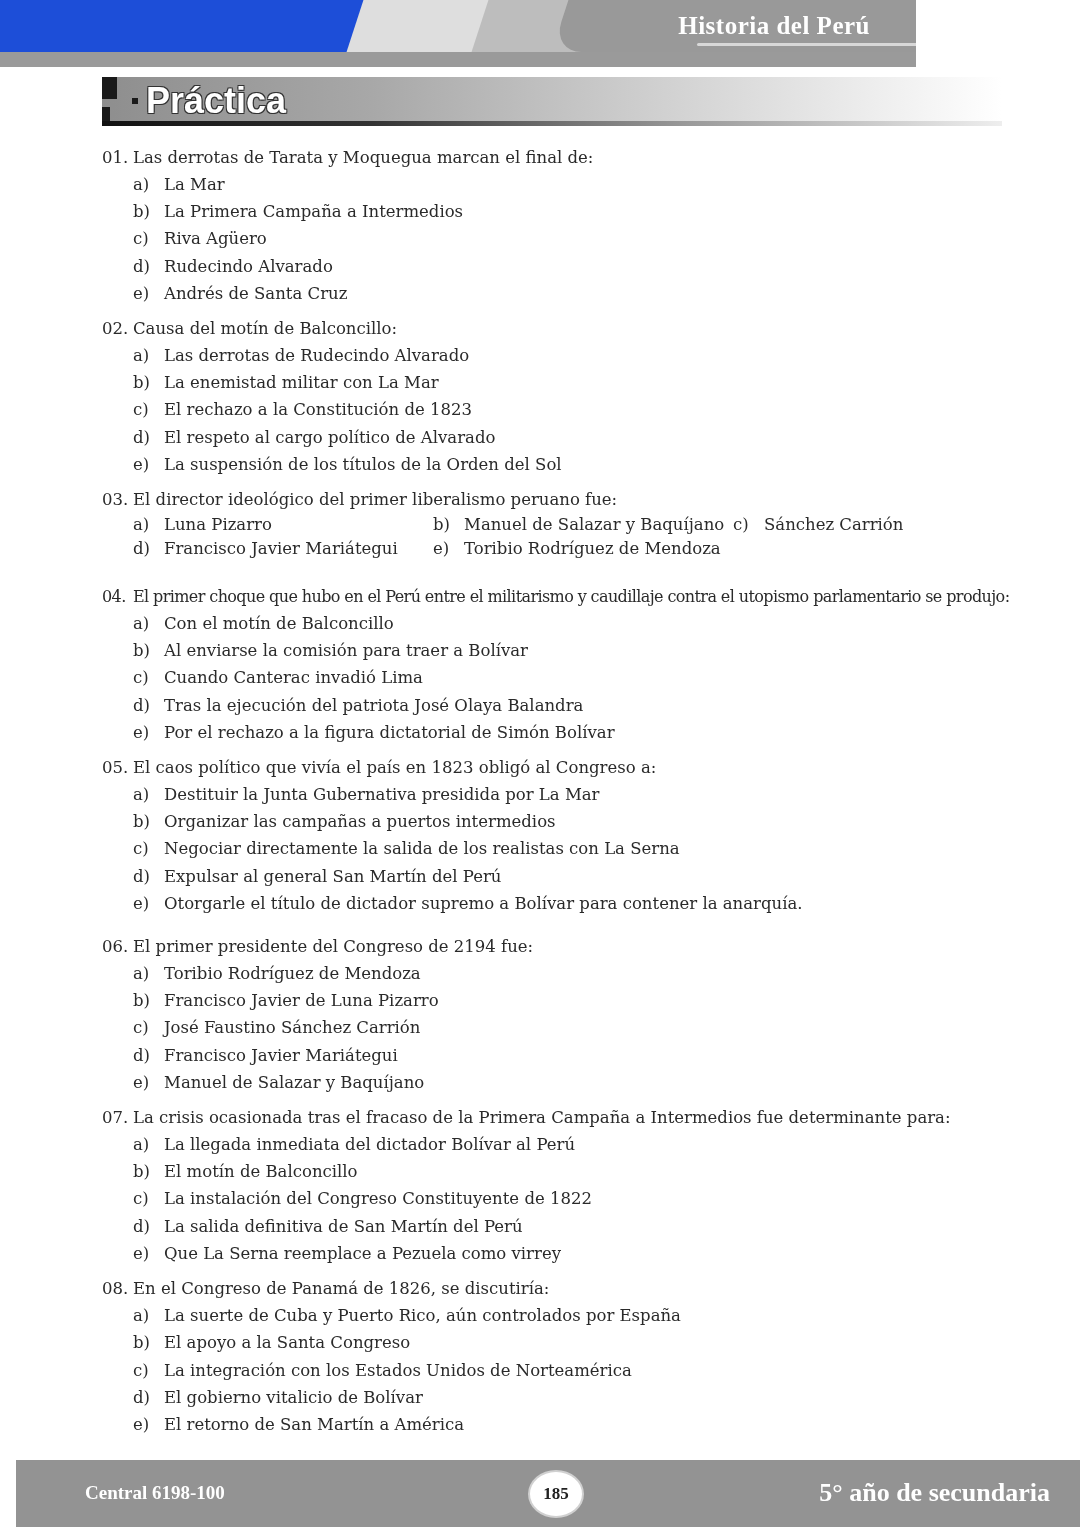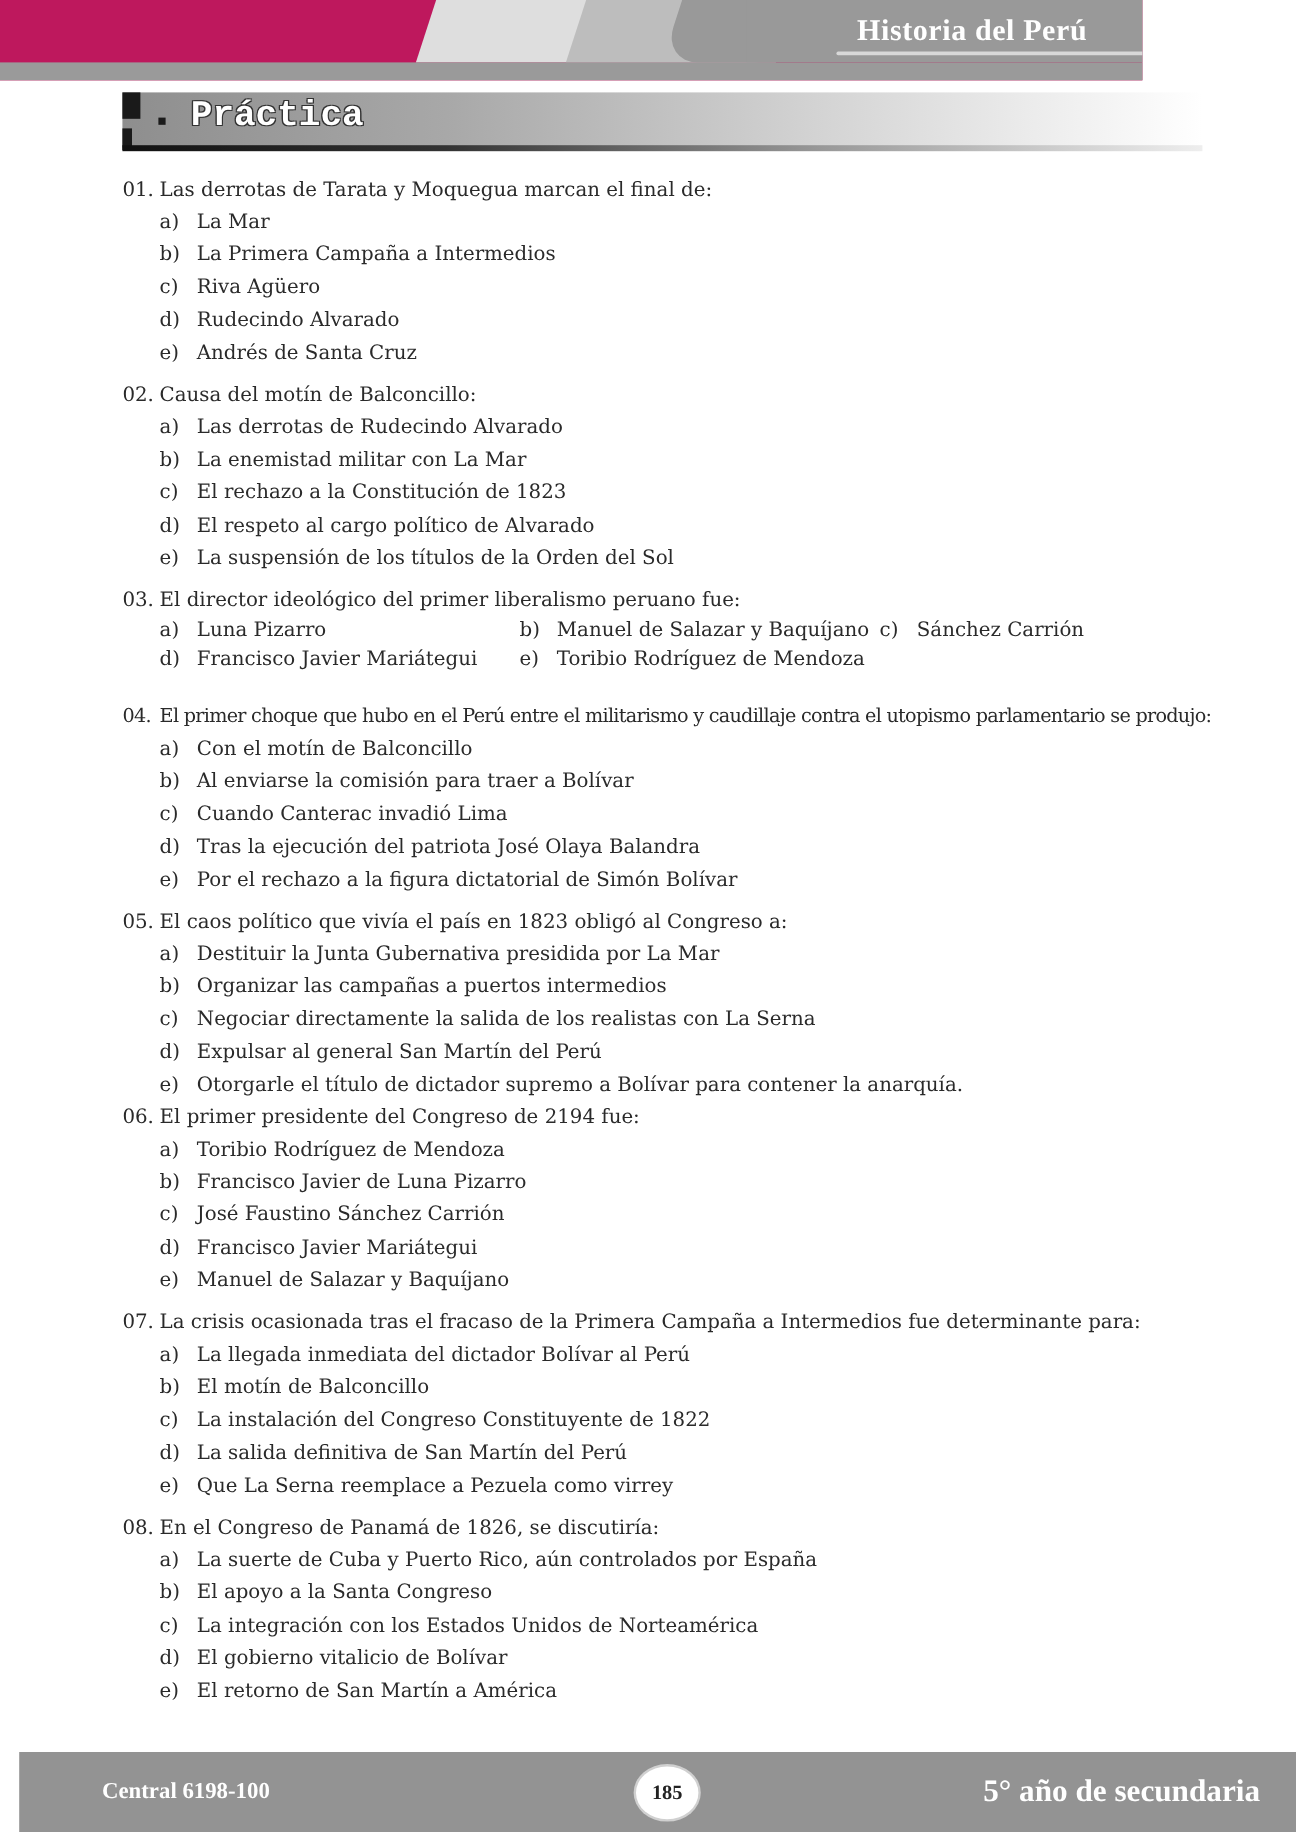--- a/index.html
+++ b/index.html
@@ -1,39 +1,39 @@
 <!DOCTYPE html>
 <html><head>
 <meta charset="utf-8">
 <style>
   html, body { margin:0; padding:0; }
   body { width:1080px; height:1527px; position:relative; background:#ffffff; overflow:hidden;
          font-family:"DejaVu Serif", serif; color:#2a2a2a; }
-  .header { position:absolute; left:0; top:0; width:916px; height:67px; background:#be185d; overflow:hidden;padding-left:36px; }
+  .header { position:absolute; left:0; top:0; width:916px; height:67px; background:#1d4ed8; overflow:hidden; }
   .header .band { position:absolute; left:0; top:52px; width:1080px; height:15px; background:#9a9a9a; }
   .header .shape1 { position:absolute; left:355px; top:0; width:300px; height:52px; background:#dedede;
                     transform:skewX(-18deg); }
   .header .shape2 { position:absolute; left:480px; top:0; width:180px; height:52px; background:#bdbdbd;
                     transform:skewX(-18deg); border-bottom-right-radius:22px; }
   .header .shape3 { position:absolute; left:622px; top:0; width:480px; height:52px; background:#999999; }
   .header .shape4 { position:absolute; left:560px; top:0; width:90px; height:52px; background:#999999;
                     transform:skewX(-18deg); border-bottom-left-radius:30px; }
   .header-title { position:absolute; right:46px; top:12px; font-family:"Liberation Serif", serif; font-weight:bold;
                   font-size:25px; color:#ffffff; letter-spacing:0.5px; }
   .header-line { position:absolute; left:697px; top:43px; width:383px; height:3px; background:#d8d8d8; border-radius:2px; }
 
   .section-bar { position:absolute; left:102px; top:77px; width:900px; height:46px;
                  background:linear-gradient(to right, #8e8e8e 0%, #a8a8a8 30%, #d4d4d4 65%, #ffffff 100%); }
   .section-bar .underline { position:absolute; left:0; top:44px; width:900px; height:5px;
                  background:linear-gradient(to right, #111 0%, #333 30%, #999 65%, #eee 100%); }
   .section-bar .block-top { position:absolute; left:0; top:0; width:15px; height:22px; background:#1a1a1a; }
   .section-bar .block-bot { position:absolute; left:0; top:30px; width:8px; height:18px; background:#1a1a1a; }
   .section-bar .dot { position:absolute; left:30px; top:21px; width:6px; height:6px; background:#1a1a1a; }
-  .section-title { position:absolute; left:57px; top:3px; font-family:Liberation Mono, monospace; font-weight:bold;
-                   font-size:30px; color:#ffffff;
+  .section-title { position:absolute; left:44px; top:3px; font-family:Liberation Sans, sans-serif; font-weight:bold;
+                   font-size:36px; color:#ffffff;
                    text-shadow: -1px -1px 0 #333, 1px -1px 0 #333, -1px 1px 0 #333, 1px 1px 0 #333; }
 
   .content { position:absolute; left:102px; top:144px; width:920px; }
   .question { margin-bottom:8px; }
   .q-text { font-size:16.5px; line-height:27px; white-space:nowrap; }
   .q-num { display:inline-block; width:31px; }
   .options { margin-left:31px; }
   .opt { font-size:16.5px; line-height:27.2px; white-space:nowrap; }
   .opt .letter { display:inline-block; width:31px; }
   .grid-opts { margin-left:31px; display:grid; grid-template-columns:300px 300px 300px; }
@@ -110,21 +110,21 @@
     <div class="q-text"><span class="q-num">04.</span><span>El primer choque que hubo en el Perú entre el militarismo y caudillaje contra el utopismo parlamentario se produjo:</span></div>
     <div class="options">
       <div class="opt"><span class="letter">a)</span><span>Con el motín de Balconcillo</span></div>
       <div class="opt"><span class="letter">b)</span><span>Al enviarse la comisión para traer a Bolívar</span></div>
       <div class="opt"><span class="letter">c)</span><span>Cuando Canterac invadió Lima</span></div>
       <div class="opt"><span class="letter">d)</span><span>Tras la ejecución del patriota José Olaya Balandra</span></div>
       <div class="opt"><span class="letter">e)</span><span>Por el rechazo a la figura dictatorial de Simón Bolívar</span></div>
     </div>
   </div>
 
-  <div class="question" style="margin-bottom:0;">
+  <div class="question" style="margin-bottom:16px;">
     <div class="q-text"><span class="q-num">05.</span><span>El caos político que vivía el país en 1823 obligó al Congreso a:</span></div>
     <div class="options">
       <div class="opt"><span class="letter">a)</span><span>Destituir la Junta Gubernativa presidida por La Mar</span></div>
       <div class="opt"><span class="letter">b)</span><span>Organizar las campañas a puertos intermedios</span></div>
       <div class="opt"><span class="letter">c)</span><span>Negociar directamente la salida de los realistas con La Serna</span></div>
       <div class="opt"><span class="letter">d)</span><span>Expulsar al general San Martín del Perú</span></div>
       <div class="opt"><span class="letter">e)</span><span>Otorgarle el título de dictador supremo a Bolívar para contener la anarquía.</span></div>
     </div>
   </div>
 

